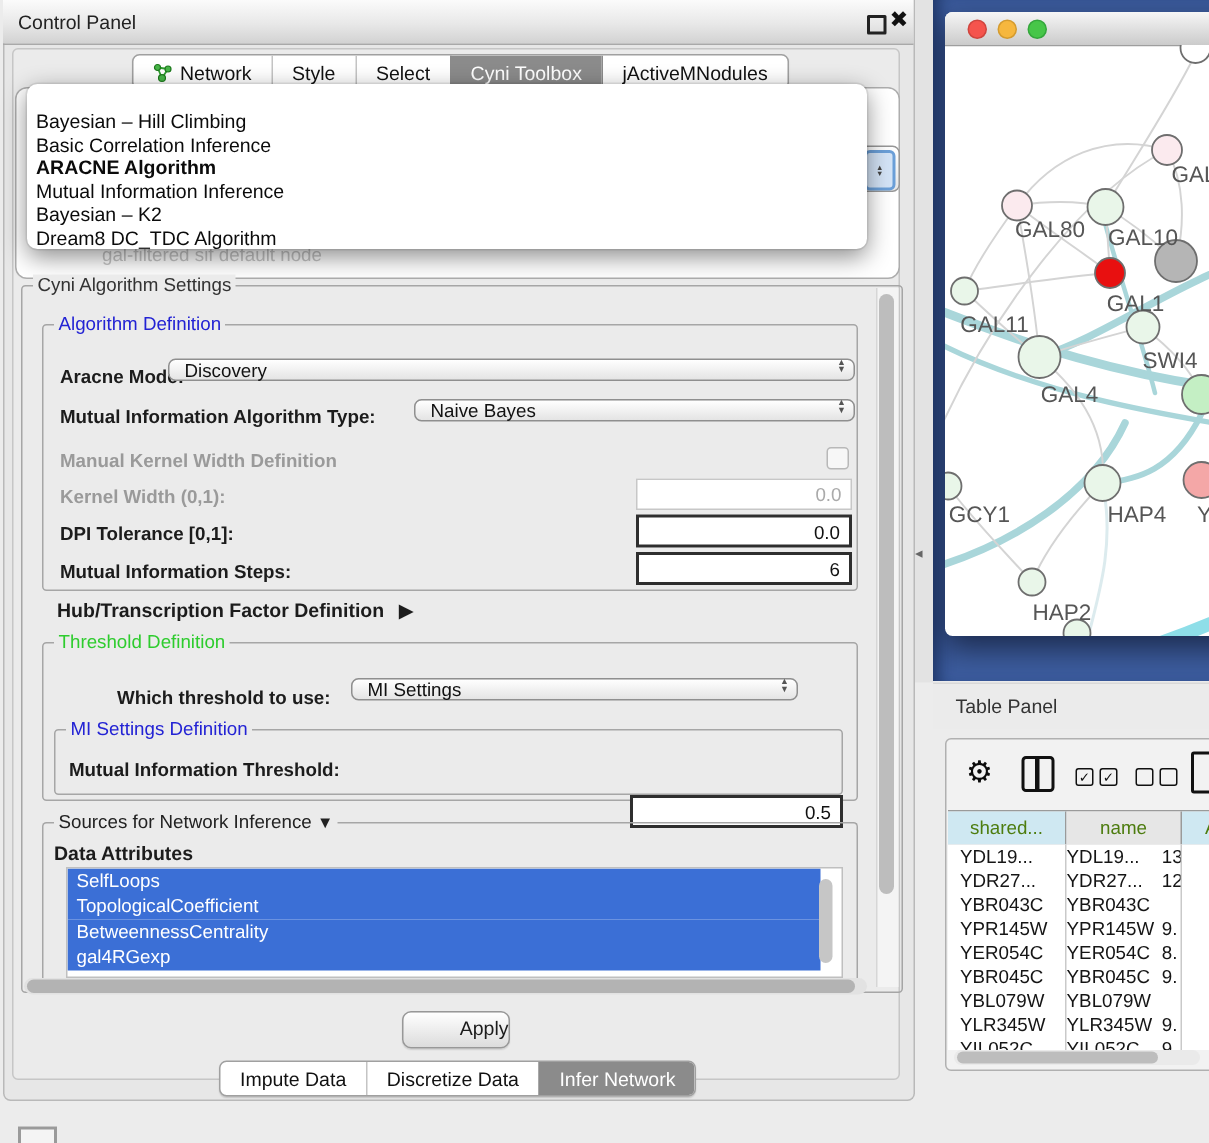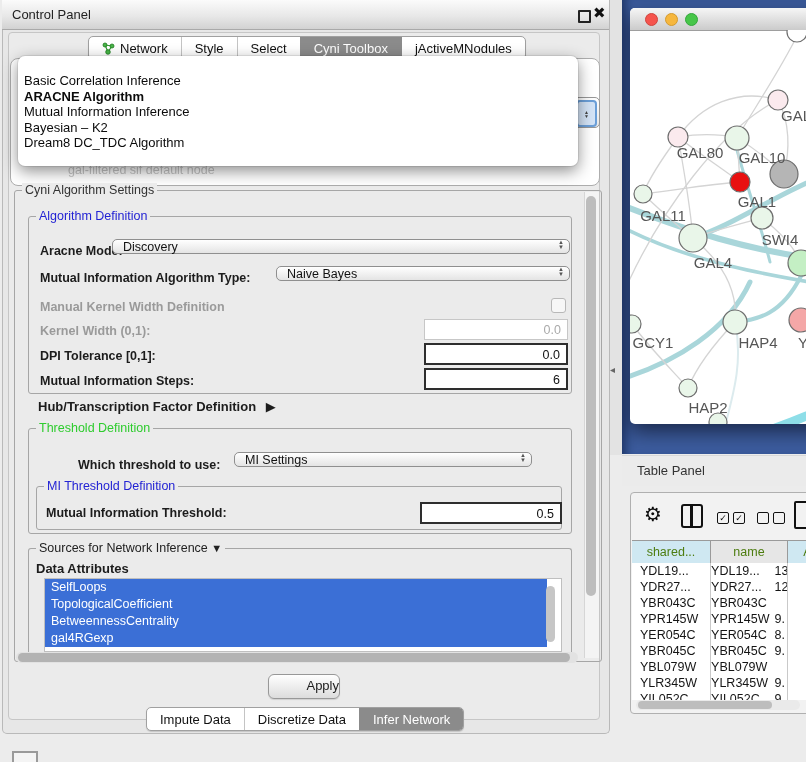--- a/index.html
+++ b/index.html
@@ -124,20 +124,21 @@
 <div class="abs" id="alg-panel"></div>
 <div class="abs" id="alg-panel-ghost">gal-filtered sif default node</div>
 <div class="abs" id="alg-combo-part"></div>
 <div class="abs" id="alg-combo-btn">
     <span>▲</span>
     <span>▼</span>
   </div>
 
 <div class="abs" id="dropdown">
   <ul id="dd-items">
+      <li>Bayesian – Hill Climbing</li>
       <li>Basic Correlation Inference</li>
       <li class="sel">ARACNE Algorithm</li>
       <li>Mutual Information Inference</li>
       <li>Bayesian – K2</li>
       <li>Dream8 DC_TDC Algorithm</li>
     </ul>
 </div>
 
 <div class="abs group" style="left:14px;top:190px;width:586px;height:470px"></div>
 <div class="abs gtitle" style="left:22px;top:183px;color:#333">Cyni Algorithm Settings</div>
@@ -189,23 +190,23 @@
 <div class="abs flabel" style="left:78px;top:458px">Which threshold to use:</div>
 <div class="abs combo" style="left:234px;top:452px;width:298px">
   <span class="ctext">MI Settings</span>
   <span class="spin">
       <span>▲</span>
       <span>▼</span>
     </span>
 </div>
 
 <div class="abs group" style="left:36px;top:486px;width:524px;height:42px"></div>
-<div class="abs gtitle" style="left:44px;top:479px;color:#2323d4">MI Threshold Definition</div>
+<div class="abs gtitle" style="left:44px;top:479px;color:#2323d4">MI Settings Definition</div>
 <div class="abs flabel" style="left:46px;top:506px">Mutual Information Threshold:</div>
-<div class="abs field en" style="left:420px;top:502px;width:142px;height:22px">0.5</div>
+<div class="abs field en" style="left:420px;top:530px;width:142px;height:22px">0.5</div>
 
 <div class="abs group" style="left:28px;top:548px;width:542px;height:111px;border-bottom:none"></div>
 <div class="abs gtitle" style="left:36px;top:541px;color:#222">
   <span>Sources for Network Inference</span>
   <span style="font-size:11px">▼</span>
 </div>
 <div class="abs flabel" style="left:36px;top:561px;font-size:13px">Data Attributes</div>
 
 <div class="abs" id="attr-list">
     <div class="attr-item">SelfLoops</div>

